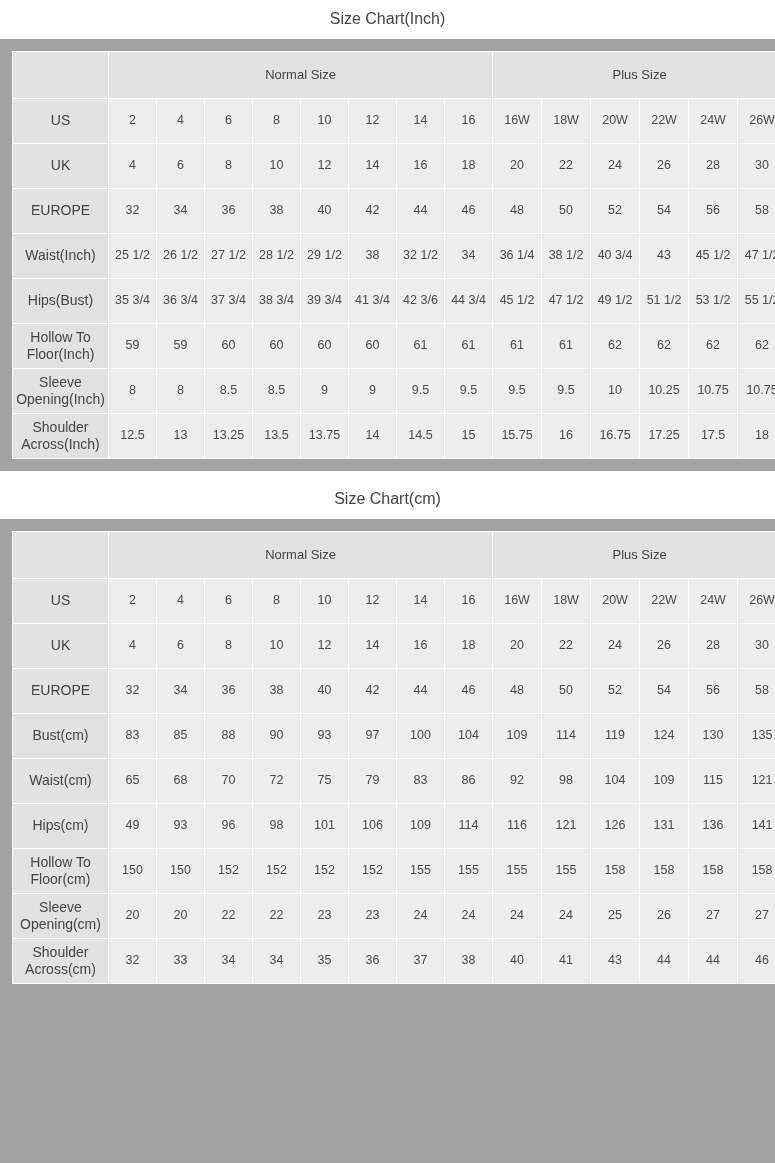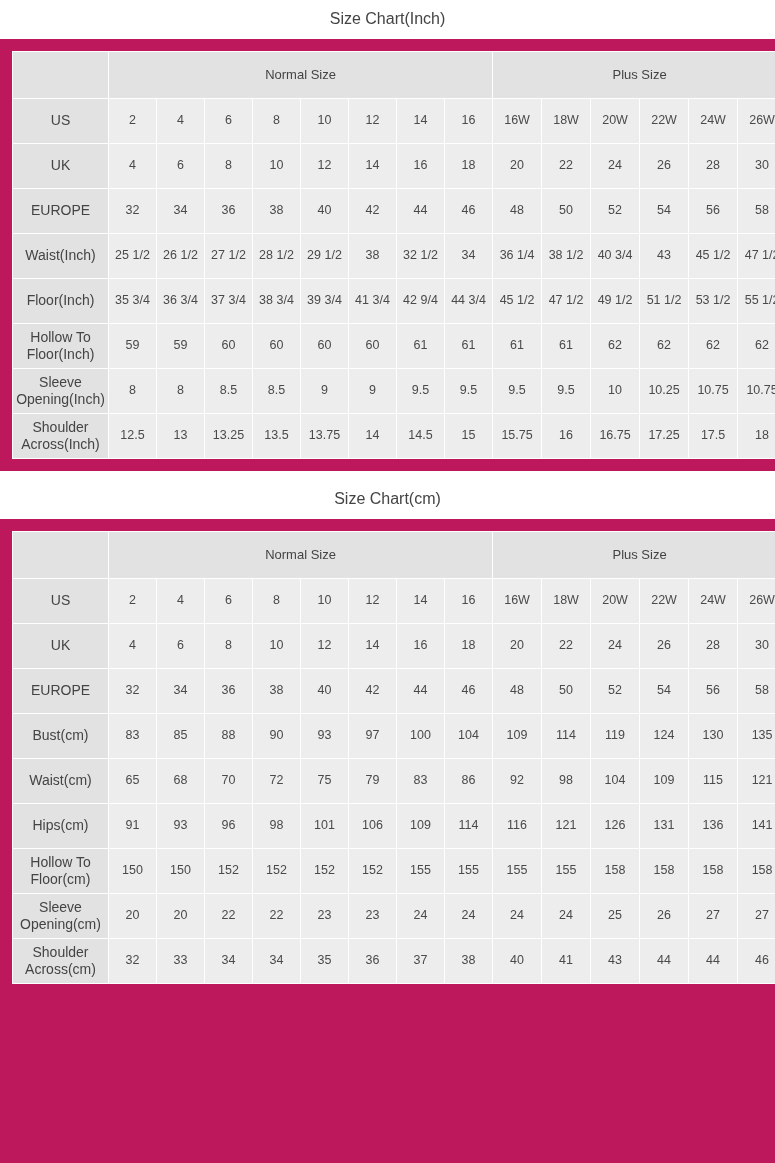--- a/index.html
+++ b/index.html
@@ -9,21 +9,21 @@
   }
   body {
     width: 775px;
     font-family: "Liberation Sans", sans-serif;
     color: #3a3a3a;
   }
   .page {
     width: 775px;
     min-height: 1163px;
     box-sizing: border-box;
-    background: #be185d;
+    background: #a3a3a3;
   }
   .chart-title {
     text-align: center;
     font-size: 16px;
     color: #444444;
     padding: 10px 0 11px 0;
     background: #ffffff;
     font-weight: normal;
   }
   table.size-table {
@@ -149,28 +149,28 @@
             <td>32 1/2</td>
             <td>34</td>
             <td>36 1/4</td>
             <td>38 1/2</td>
             <td>40 3/4</td>
             <td>43</td>
             <td>45 1/2</td>
             <td>47 1/2</td>
           </tr>
           <tr>
-            <td class="rowhead">Floor(Inch)</td>
+            <td class="rowhead">Hips(Bust)</td>
             <td>35 3/4</td>
             <td>36 3/4</td>
             <td>37 3/4</td>
             <td>38 3/4</td>
             <td>39 3/4</td>
             <td>41 3/4</td>
-            <td>42 9/4</td>
+            <td>42 3/6</td>
             <td>44 3/4</td>
             <td>45 1/2</td>
             <td>47 1/2</td>
             <td>49 1/2</td>
             <td>51 1/2</td>
             <td>53 1/2</td>
             <td>55 1/2</td>
           </tr>
           <tr>
             <td class="rowhead">Hollow To Floor(Inch)</td>
@@ -323,21 +323,21 @@
             <td>86</td>
             <td>92</td>
             <td>98</td>
             <td>104</td>
             <td>109</td>
             <td>115</td>
             <td>121</td>
           </tr>
           <tr>
             <td class="rowhead">Hips(cm)</td>
-            <td>91</td>
+            <td>49</td>
             <td>93</td>
             <td>96</td>
             <td>98</td>
             <td>101</td>
             <td>106</td>
             <td>109</td>
             <td>114</td>
             <td>116</td>
             <td>121</td>
             <td>126</td>

